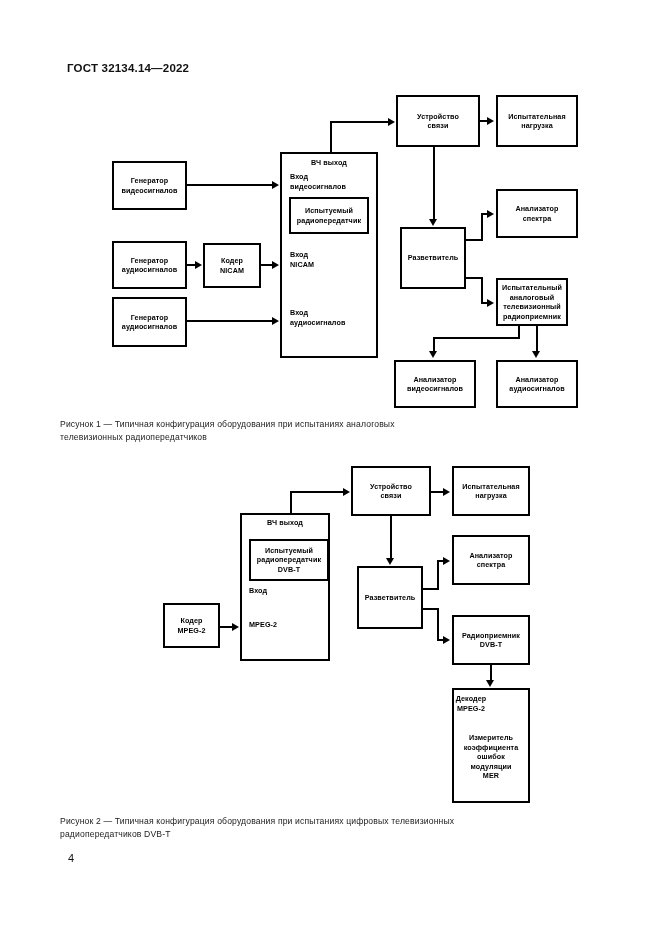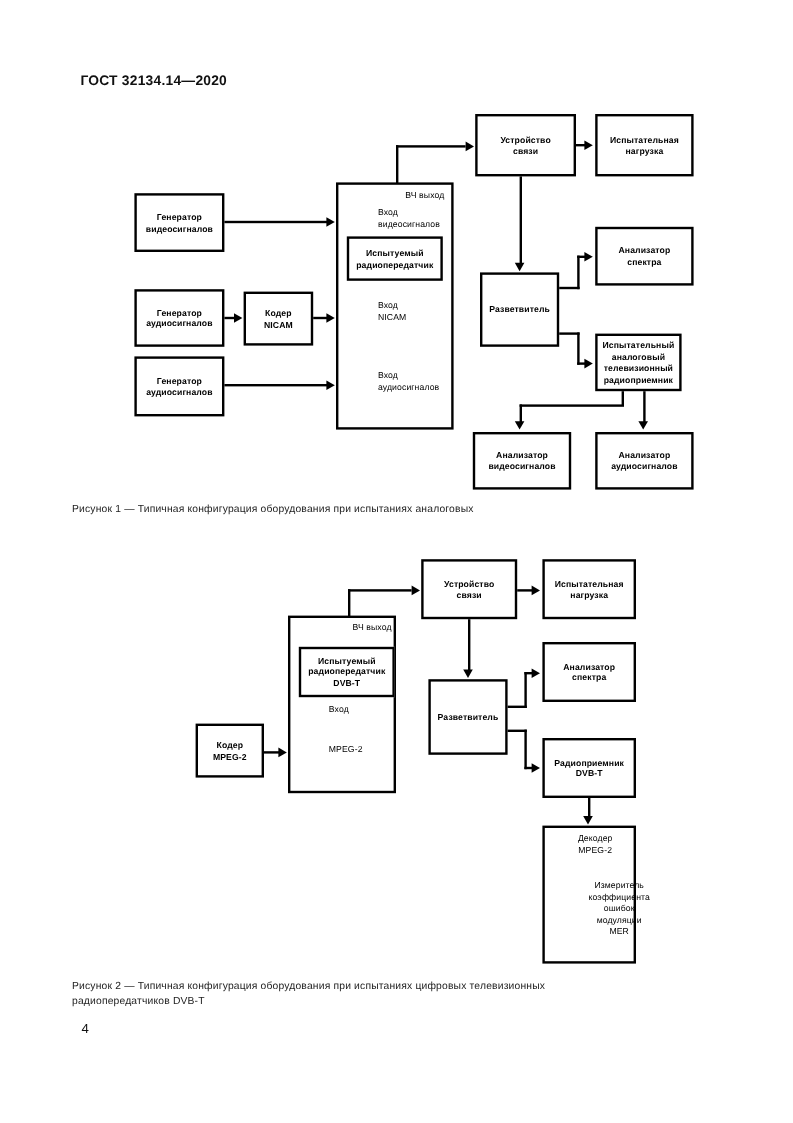--- a/index.html
+++ b/index.html
@@ -67,27 +67,26 @@
   .container-box {
     position: absolute;
     box-sizing: border-box;
     border: 2px solid #000;
     background: #fff;
     z-index: 2;
   }
   .inner-label {
     position: absolute;
     font-size: 7.2px;
-    font-weight: normal;
+    font-weight: bold;
     line-height: 9.5px;
     letter-spacing: 0.1px;
     z-index: 4;
     white-space: pre-line;
     color: #000;
-    margin-left: 25px;
   }
   .inner-label.center {
     text-align: center;
   }
   .line {
     position: absolute;
     background: #000;
     z-index: 3;
   }
   .line.h { height: 2px; }
@@ -107,21 +106,21 @@
     border-left: 4px solid transparent;
     border-right: 4px solid transparent;
     border-top: 7px solid #000;
   }
 </style>
 </head>
 <body>
 
 <div class="page">
 
-  <div id="doc-header">ГОСТ 32134.14—2020</div>
+  <div id="doc-header">ГОСТ 32134.14—2022</div>
 
   <div class="figure" style="left:0; top:0; width:661px; height:420px;">
 
     <div class="container-box" style="left:280px; top:152px; width:98px; height:206px;"></div>
     <div class="inner-label center" style="left:280px; top:158px; width:98px;">ВЧ выход</div>
     <div class="inner-label" style="left:290px; top:172px; width:86px;">Вход
 видеосигналов</div>
     <div class="node" style="left:289px; top:197px; width:80px; height:37px; white-space:pre-line;">Испытуемый
 радиопередатчик</div>
     <div class="inner-label" style="left:290px; top:250px; width:86px;">Вход
@@ -187,20 +186,21 @@
 
     <div class="line v" style="left:536px; top:326px; height:26px;"></div>
     <div class="arrow down" style="left:532px; top:351px;"></div>
     <div class="line v" style="left:518px; top:326px; height:12px;"></div>
     <div class="line h" style="left:433px; top:337px; width:87px;"></div>
     <div class="line v" style="left:433px; top:337px; height:15px;"></div>
     <div class="arrow down" style="left:429px; top:351px;"></div>
 
     <div class="caption" style="left:60px; top:418px; width:541px;">
       <div>Рисунок  1 — Типичная конфигурация оборудования при испытаниях аналоговых</div>
+      <div>телевизионных радиопередатчиков</div>
     </div>
   </div>
 
   <div class="figure" style="left:0; top:0; width:661px; height:936px;">
 
     <div class="container-box" style="left:240px; top:513px; width:90px; height:148px;"></div>
     <div class="inner-label center" style="left:240px; top:518px; width:90px;">ВЧ выход</div>
     <div class="node" style="left:249px; top:539px; width:80px; height:42px; white-space:pre-line;">Испытуемый
 радиопередатчик
 DVB-T</div>

